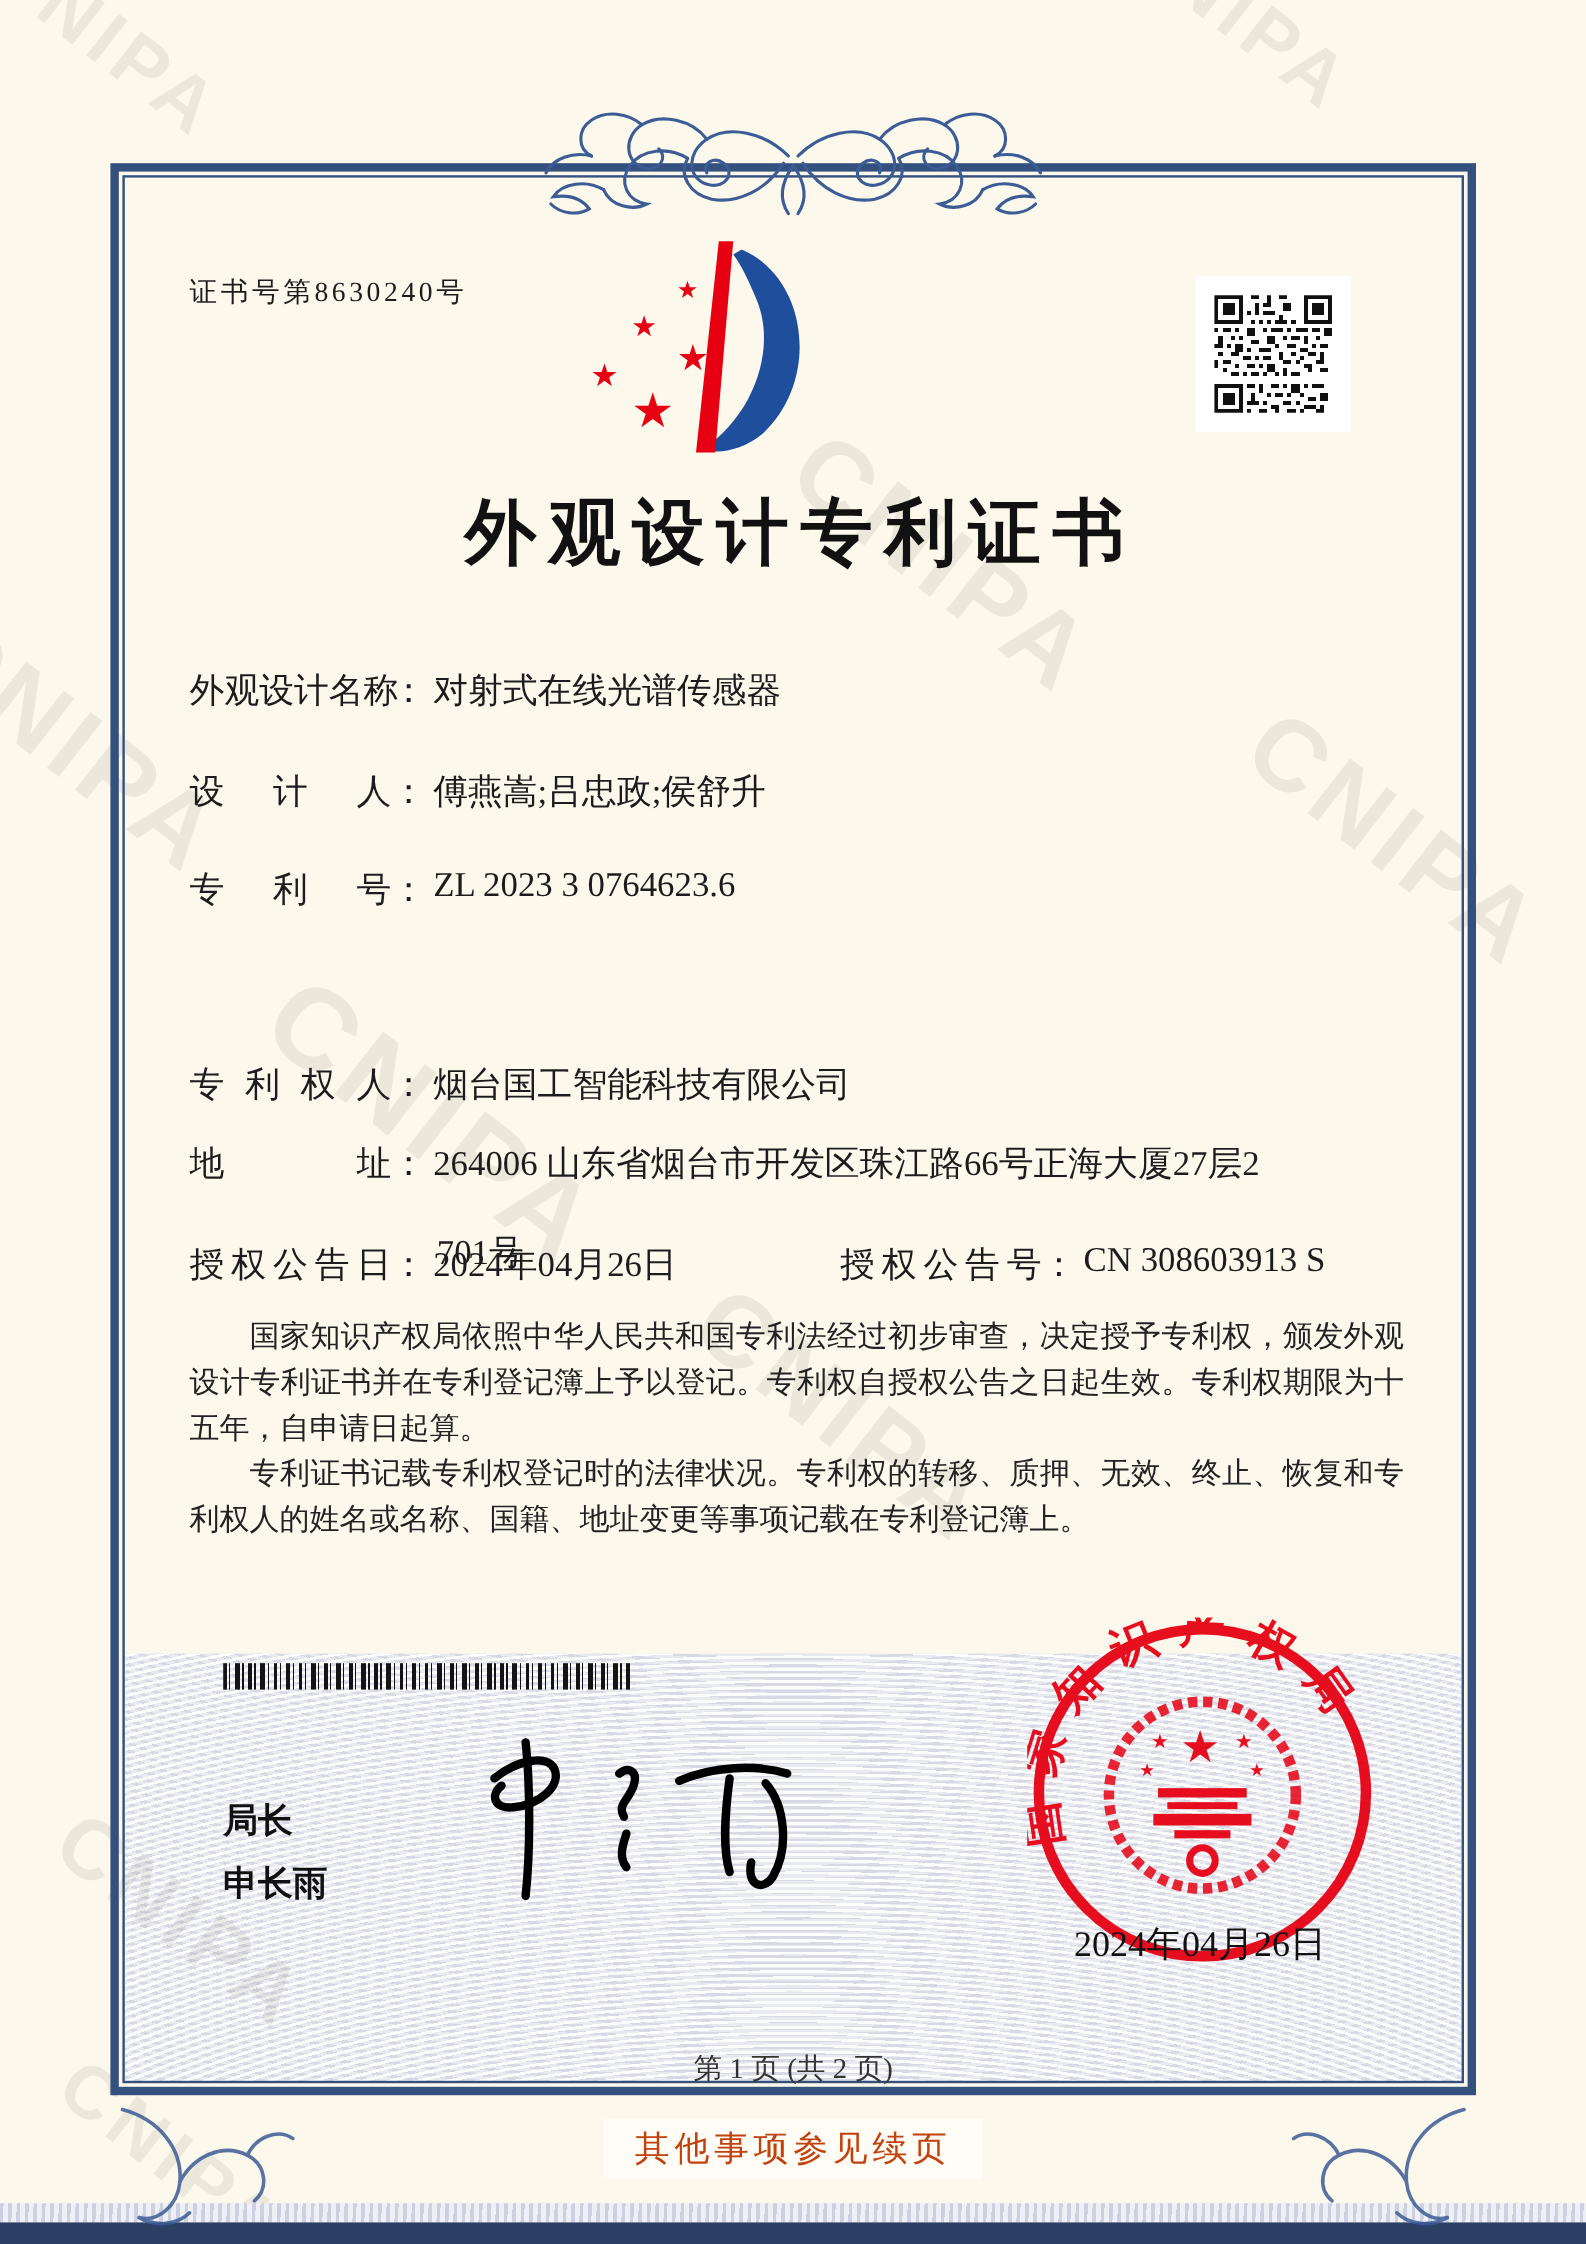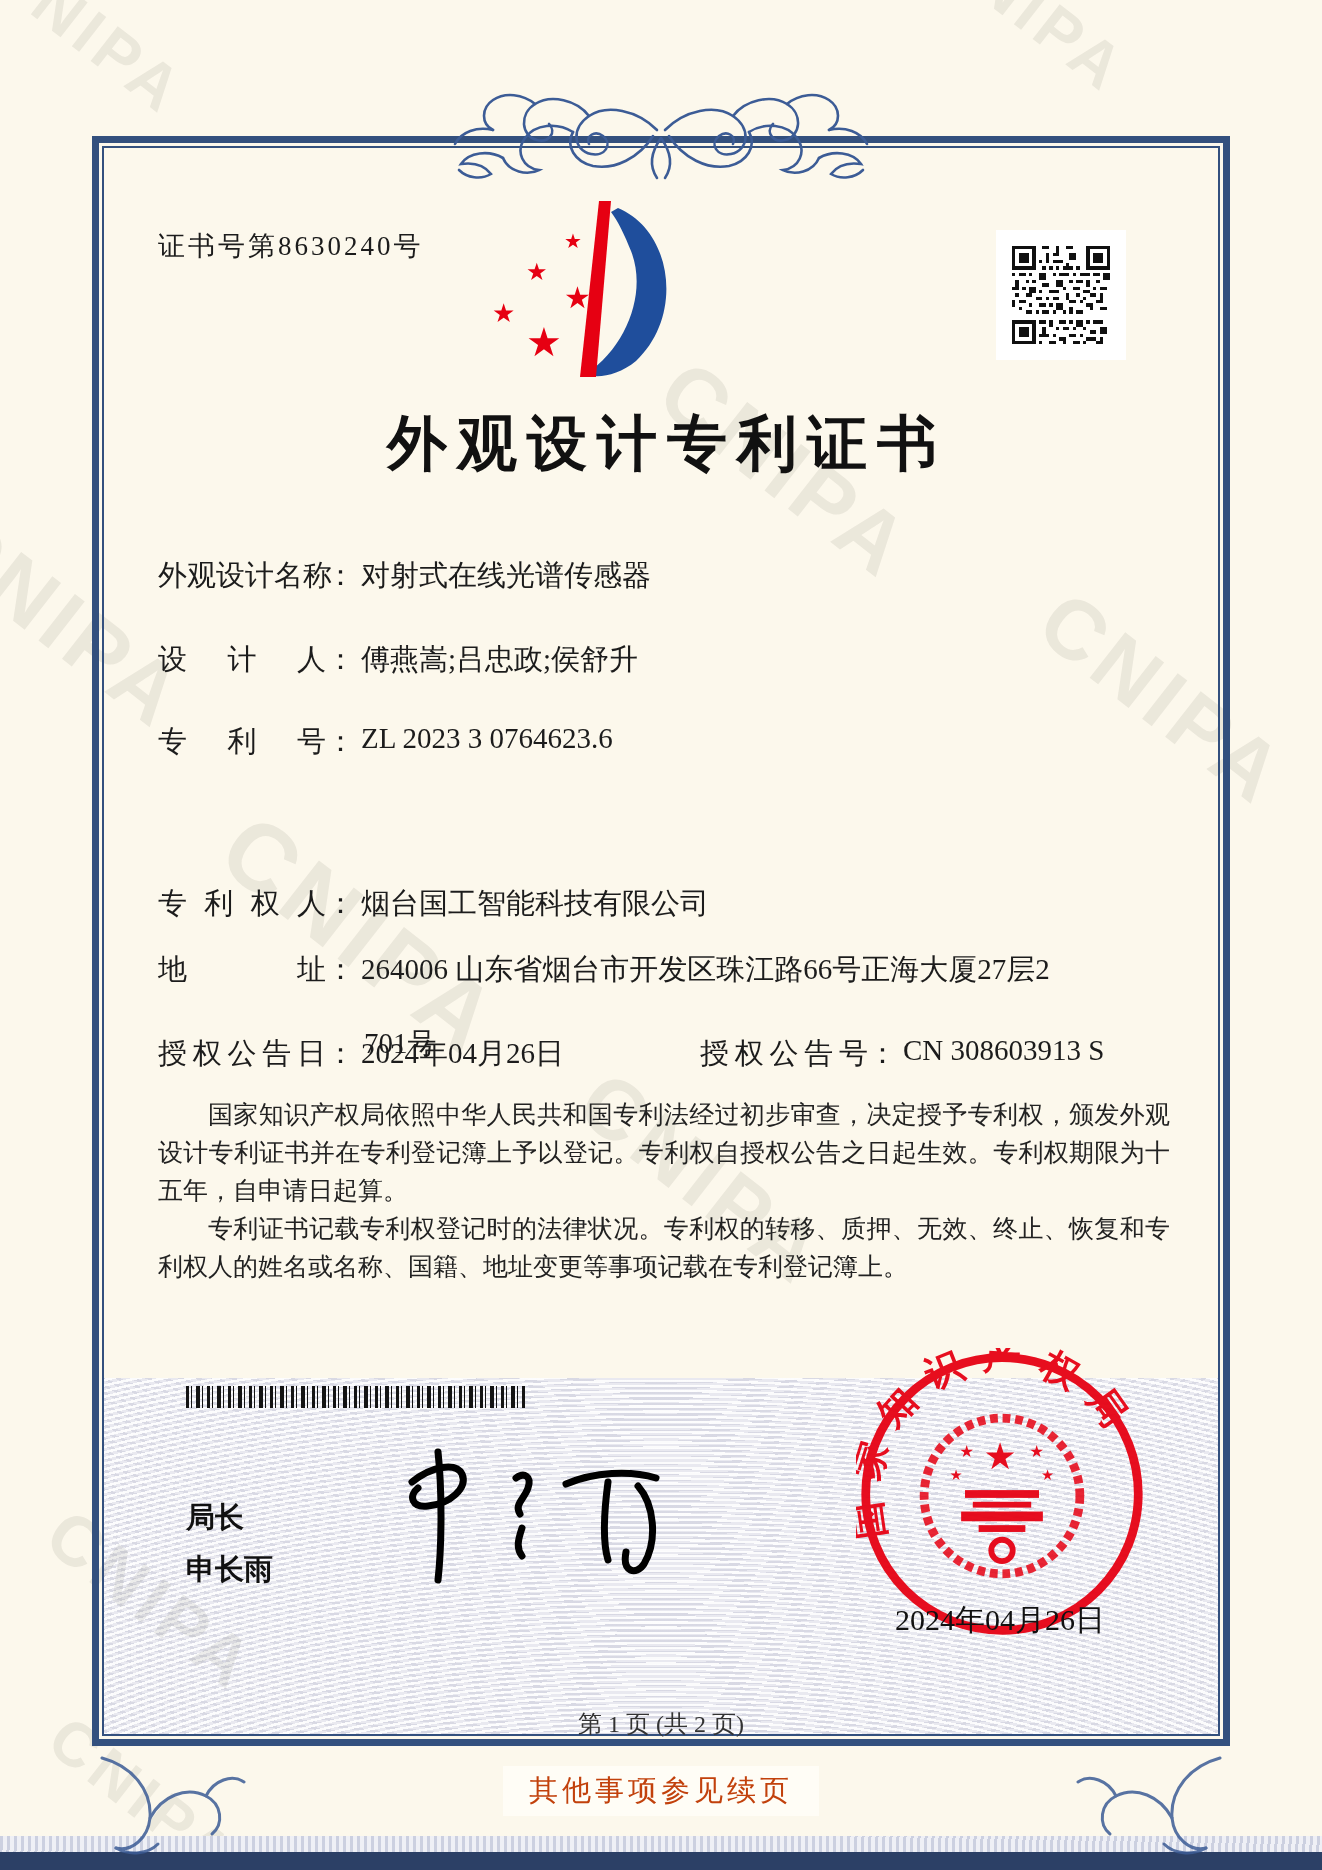--- a/index.html
+++ b/index.html
@@ -22,21 +22,21 @@
       repeating-radial-gradient(ellipse 1400px 800px at 50% 225%, rgba(255,255,255,.9) 0 4px, rgba(255,255,255,0) 4px 9px),
       repeating-radial-gradient(ellipse 1500px 900px at 50% -125%, rgba(96,100,140,.12) 0 4px, rgba(255,255,255,0) 4px 9px);
   }
   
   .frame{position:absolute;z-index:3;left:92px;top:136px;width:1138px;height:1610px;
     border:7px solid #33507e;box-sizing:border-box;}
   .frame-inner{position:absolute;inset:3px;border:2px solid #33507e;}
   .flourish{position:absolute;z-index:5;left:401px;top:92px;}
   .corner-orn{position:absolute;z-index:4;opacity:.85;}
   
-  .certno{position:absolute;z-index:4;left:158px;top:228px;font-size:27px;letter-spacing:3px;}
+  .certno{position:absolute;z-index:4;left:158px;top:228px;font-size:23px;letter-spacing:3px;}
   .logo{position:absolute;z-index:4;left:468px;top:196px;}
   .qr{position:absolute;z-index:4;left:996px;top:230px;width:130px;height:130px;background:#fff;
       display:flex;align-items:center;justify-content:center;}
   .title{position:absolute;z-index:4;left:12px;right:0;top:404px;text-align:center;
       font-size:60px;font-weight:bold;letter-spacing:10px;color:#111;}
   
   .frow{position:absolute;z-index:4;left:158px;font-size:29px;white-space:nowrap;}
   .flabel{display:inline-block;width:168px;text-align:justify;text-align-last:justify;vertical-align:top;}
   .fcolon{display:inline-block;vertical-align:top;}
   .fvalue{display:inline-block;vertical-align:top;margin-left:6px;}

